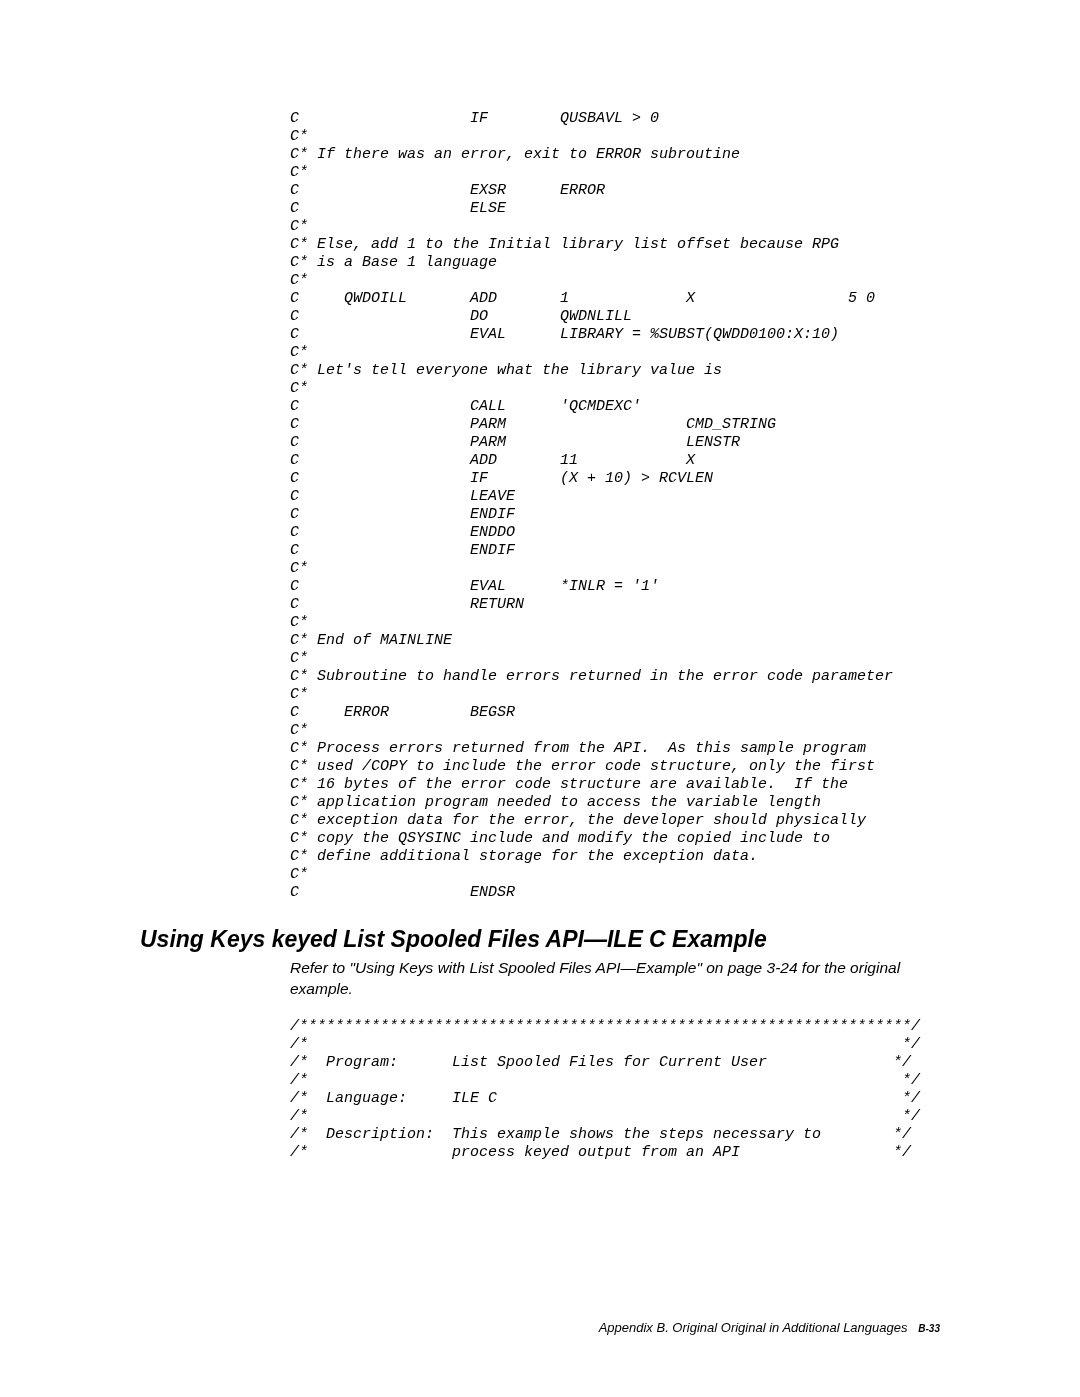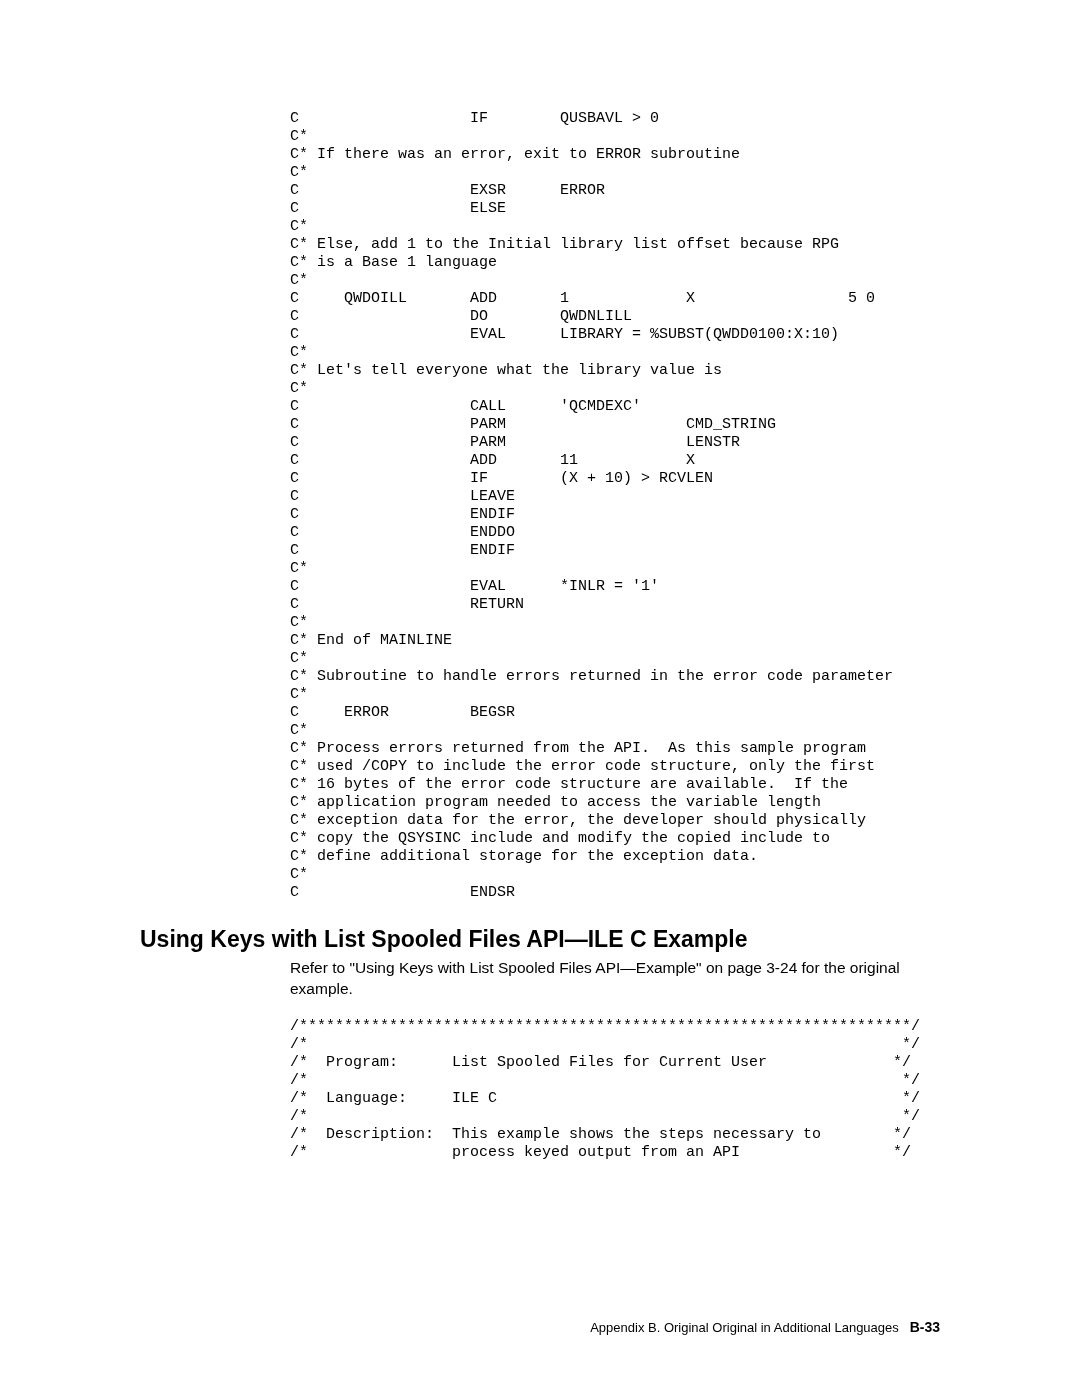--- a/index.html
+++ b/index.html
@@ -1,15 +1,15 @@
 <!DOCTYPE html>
 <html><head>
 <meta charset="utf-8">
 <style>
-  * { margin: 0; padding: 0; box-sizing: border-box; }
+  * { margin: 0; padding: 0; box-sizing: border-box; font-style: italic; }
   body {
     width: 1080px;
     height: 1397px;
     background: #fff;
     font-family: Arial, Helvetica, sans-serif;
     color: #000;
     position: relative;
   }
   .page {
     padding: 110px 140px 60px 140px;
@@ -40,21 +40,21 @@
     line-height: 1.38;
     margin-left: 150px;
     margin-bottom: 4px;
   }
   .footer {
     position: absolute;
     bottom: 62px;
     right: 140px;
     font-size: 13px;
   }
-  .footer b { font-weight: bold; font-size: 14px;}
+  .footer b { font-weight: bold; font-size: 10px;}
 </style>
 </head>
 <body>
 
 <div class="page">
   <pre class="code">C                   IF        QUSBAVL &gt; 0
 C*
 C* If there was an error, exit to ERROR subroutine
 C*
 C                   EXSR      ERROR
@@ -91,21 +91,21 @@
 C* Process errors returned from the API.  As this sample program
 C* used /COPY to include the error code structure, only the first
 C* 16 bytes of the error code structure are available.  If the
 C* application program needed to access the variable length
 C* exception data for the error, the developer should physically
 C* copy the QSYSINC include and modify the copied include to
 C* define additional storage for the exception data.
 C*
 C                   ENDSR</pre>
 
-  <h2 class="section">Using Keys with List Spooled Files API—ILE C Example</h2>
+  <h2 class="section">Using Keys keyed List Spooled Files API—ILE C Example</h2>
   <p class="section-desc">Refer to "Using Keys with List Spooled Files API—Example" on page 3-24 for the original example.</p>
 
   <pre class="code2">/********************************************************************/
 /*                                                                  */
 /*  Program:      List Spooled Files for Current User              */
 /*                                                                  */
 /*  Language:     ILE C                                             */
 /*                                                                  */
 /*  Description:  This example shows the steps necessary to        */
 /*                process keyed output from an API                 */</pre>

